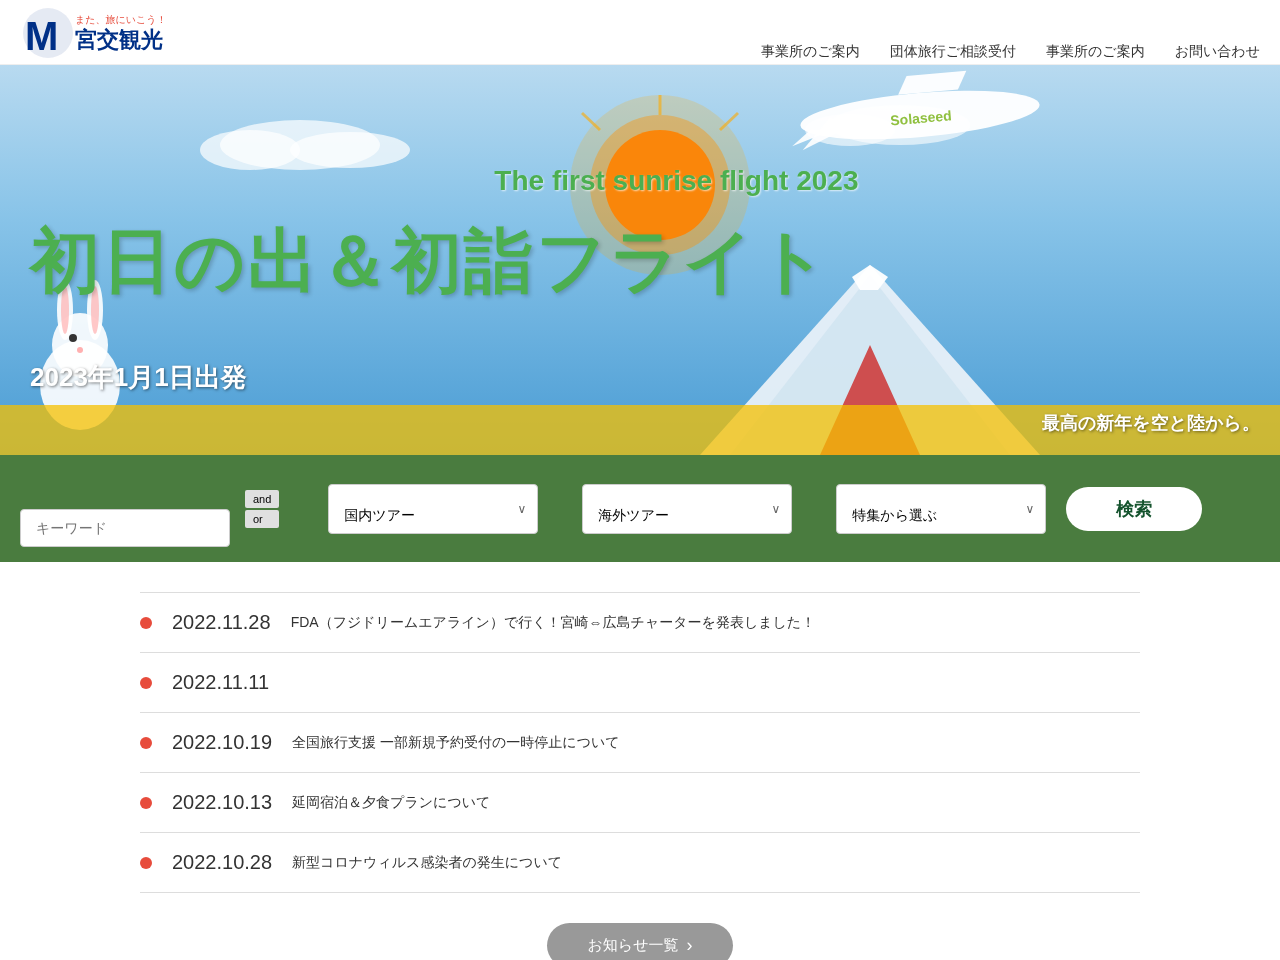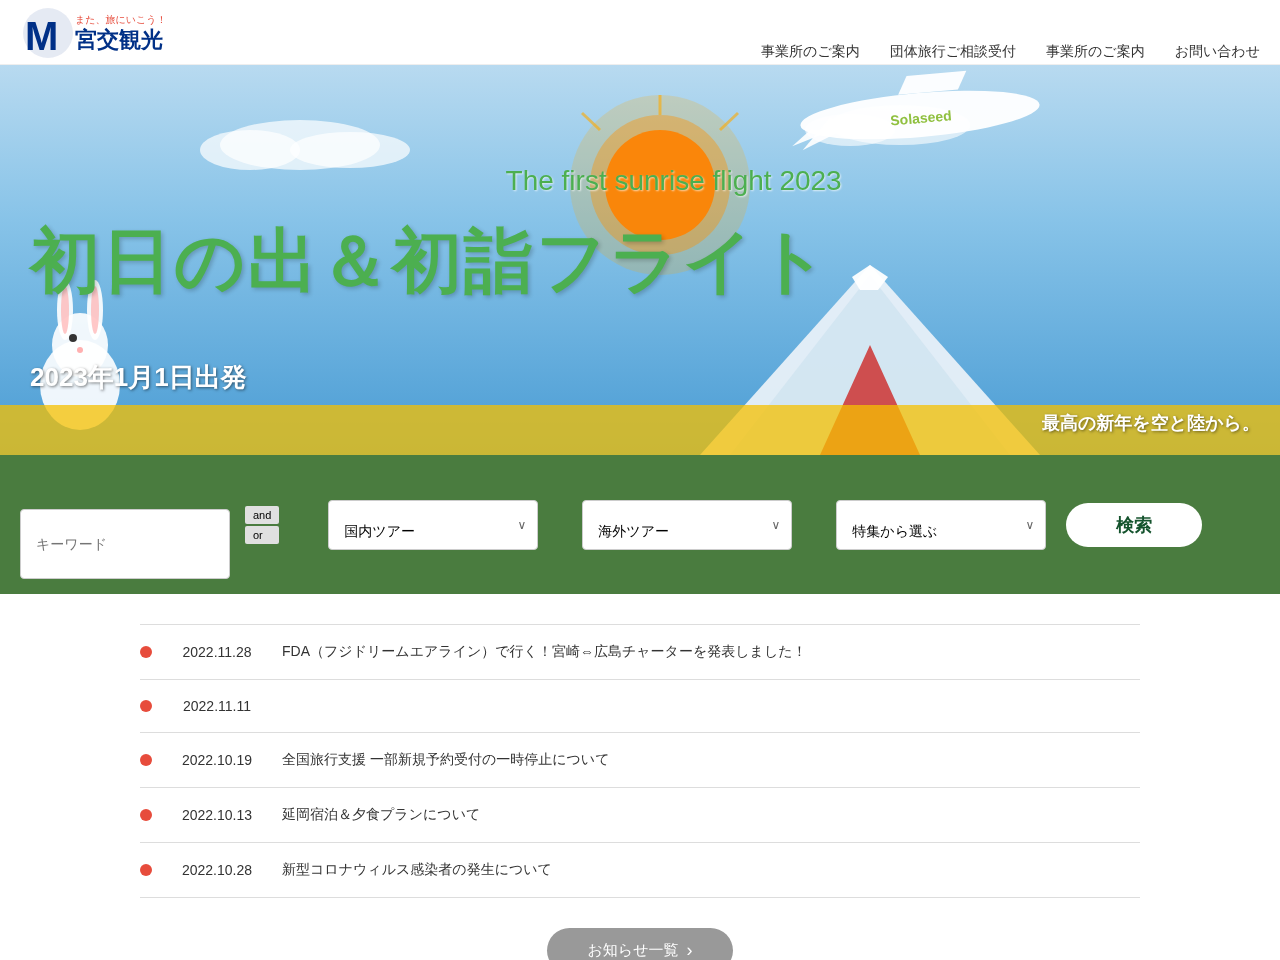--- a/index.html
+++ b/index.html
@@ -70,21 +70,21 @@
       background: linear-gradient(to bottom, #a8d8ea 0%, #6fb3d3 40%, #3a8cbf 70%, #2266a0 100%);
     }
     
     .hero-text-en {
       position: absolute;
       top: 100px;
       left: 50%;
       transform: translateX(-40%);
       color: #4caf50;
       font-size: 28px;
-      font-weight: normal;
+      font-weight: bold;
       white-space: nowrap;
       text-shadow: 1px 1px 2px rgba(255,255,255,0.7);
     }
     .hero-text-jp {
       position: absolute;
       top: 150px;
       left: 30px;
       color: #4caf50;
       font-size: 70px;
       font-weight: 900;
@@ -118,21 +118,21 @@
       display: flex;
       align-items: center;
       gap: 10px;
     }
     .keyword-wrapper {
       position: relative;
       display: flex;
       align-items: center;
     }
     .keyword-input {
-      padding: 26px 15px;
+      padding: 10px 15px;
       font-size: 14px;
       border: 1px solid #ccc;
       border-radius: 4px;
       width: 210px;
       outline: none;
       background: #fff;
       margin-top: 39px;
     }
     .search-select {
       padding: 22px 35px 10px 15px;
@@ -186,25 +186,24 @@
       gap: 20px;
     }
     .news-dot {
       width: 12px;
       height: 12px;
       background: #e74c3c;
       border-radius: 50%;
       flex-shrink: 0;
     }
     .news-date {
-      font-size: 14px;
+      font-size: 20px;
       color: #333;
       white-space: nowrap;
       min-width: 90px;
-      text-align: center;
     }
     .news-text {
       font-size: 14px;
       color: #333;
     }
     .news-item:first-child {
       border-top: 1px solid #ddd;
     }
 
     

